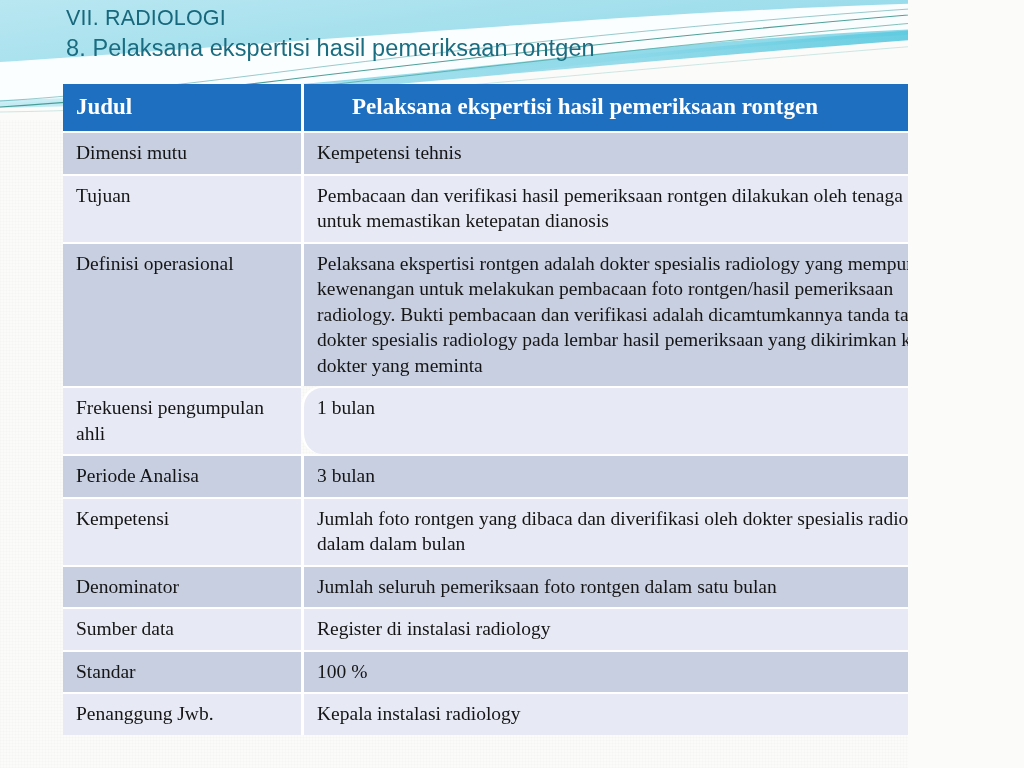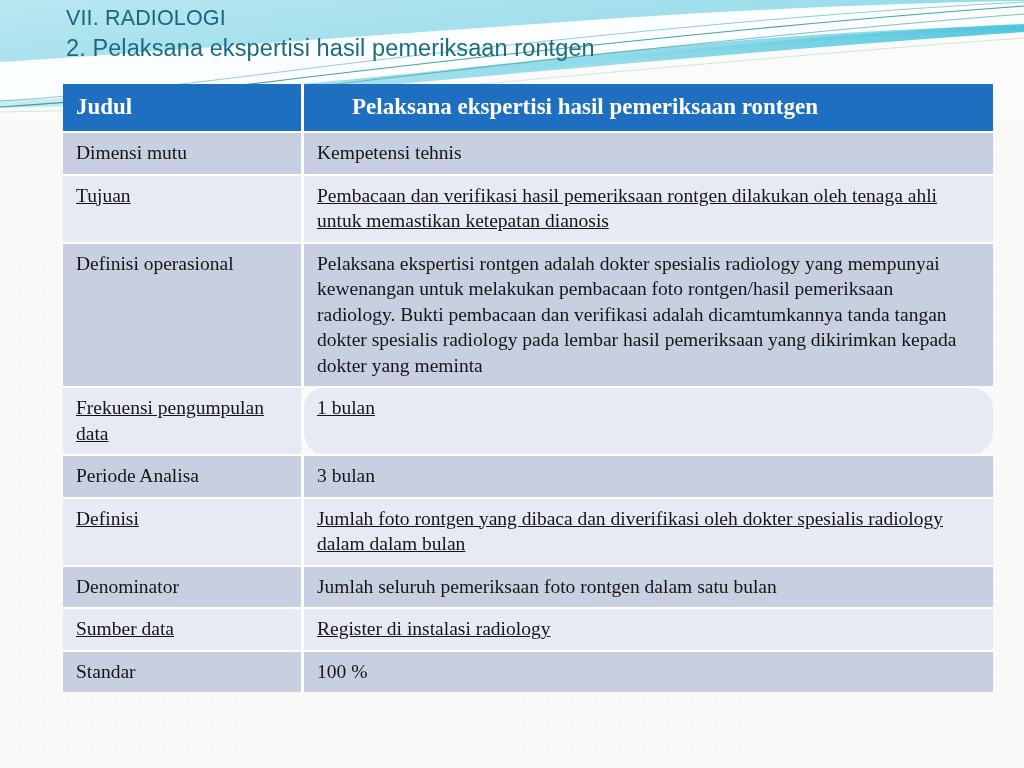--- a/index.html
+++ b/index.html
@@ -13,21 +13,21 @@
   body {
     font-family: "Liberation Serif", serif;
     background: #fbfbf9;
     position: relative;
   }
 
   
   #slide {
     position: absolute;
     inset: 0;
-    width: 1024px;
+    width: 908px;
     height: 768px;
     background:
       repeating-linear-gradient(0deg,   rgba(0,0,0,0.012) 0px, rgba(0,0,0,0.012) 1px, rgba(0,0,0,0) 1px, rgba(0,0,0,0) 3px),
       repeating-linear-gradient(90deg,  rgba(0,0,0,0.012) 0px, rgba(0,0,0,0.012) 1px, rgba(0,0,0,0) 1px, rgba(0,0,0,0) 3px),
       #fbfbf9;
     overflow: hidden;
   }
 
   
   #wave-art {
@@ -103,21 +103,21 @@
     vertical-align: top;
     border-top: 2px solid #ffffff;
   }
   #metric-table td.cell-value {
     border-left: 3px solid #ffffff;
     padding-right: 36px;
   }
 
   
   tr.band-dark  td { background: #c8cfe1; }
-  tr.band-light td { background: #e7eaf4; text-decoration: underline; }
+  tr.band-light td { background: #e7eaf4; }
 
   
   td.nowrap-val { white-space: nowrap; border-radius: 21px; }
 </style>
 </head>
 <body>
 
 <div id="slide">
 
   <svg id="wave-art" viewBox="0 0 1024 120" preserveAspectRatio="none" xmlns="http://www.w3.org/2000/svg">
@@ -153,21 +153,21 @@
     <path d="M1024,6 C800,22 520,52 300,78 C190,92 80,102 0,107" fill="none" stroke="#2f8f86" stroke-width="1.1" opacity="0.85"></path>
     <path d="M1024,14 C810,30 540,60 320,86 C205,99 90,108 0,113" fill="none" stroke="#3e9c90" stroke-width="0.9" opacity="0.7"></path>
     <path d="M1024,2 C790,14 500,44 280,72 C170,86 70,97 0,101" fill="none" stroke="#2a8f95" stroke-width="0.8" opacity="0.6"></path>
 
     <path d="M0,108 C120,106 260,96 420,82 C620,64 840,44 1024,32 L1024,120 L0,120 Z" fill="#fbfbf9"></path>
     <path d="M0,112 C140,110 300,100 470,85 C680,66 880,48 1024,38" fill="none" stroke="#7fc6c0" stroke-width="0.7" opacity="0.55"></path>
   </svg>
 
   <div id="title-block">
     <div class="title-line-1">VII. RADIOLOGI</div>
-    <div class="title-line-2">2. Pelaksana ekspertisi hasil pemeriksaan rontgen</div>
+    <div class="title-line-2">8. Pelaksana ekspertisi hasil pemeriksaan rontgen</div>
   </div>
 
   <table id="metric-table">
     <colgroup>
       <col class="c-label">
       <col class="c-value">
     </colgroup>
     <thead>
       <tr>
         <th class="th-label">Judul</th>
@@ -181,39 +181,43 @@
       </tr>
       <tr class="band-light">
         <td class="cell-label">Tujuan</td>
         <td class="cell-value">Pembacaan dan verifikasi hasil pemeriksaan rontgen dilakukan oleh tenaga ahli untuk memastikan ketepatan dianosis</td>
       </tr>
       <tr class="band-dark">
         <td class="cell-label">Definisi operasional</td>
         <td class="cell-value">Pelaksana ekspertisi rontgen adalah dokter spesialis radiology yang mempunyai kewenangan untuk melakukan pembacaan foto rontgen/hasil pemeriksaan radiology. Bukti pembacaan dan verifikasi adalah dicamtumkannya tanda tangan dokter spesialis radiology pada lembar hasil pemeriksaan yang dikirimkan kepada dokter yang meminta</td>
       </tr>
       <tr class="band-light">
-        <td class="cell-label">Frekuensi pengumpulan data</td>
+        <td class="cell-label">Frekuensi pengumpulan ahli</td>
         <td class="cell-value nowrap-val">1 bulan</td>
       </tr>
       <tr class="band-dark">
         <td class="cell-label">Periode Analisa</td>
         <td class="cell-value">3 bulan</td>
       </tr>
       <tr class="band-light">
-        <td class="cell-label">Definisi</td>
+        <td class="cell-label">Kempetensi</td>
         <td class="cell-value">Jumlah foto rontgen yang dibaca dan diverifikasi oleh dokter spesialis radiology dalam dalam bulan</td>
       </tr>
       <tr class="band-dark">
         <td class="cell-label">Denominator</td>
         <td class="cell-value">Jumlah seluruh pemeriksaan foto rontgen dalam satu bulan</td>
       </tr>
       <tr class="band-light">
         <td class="cell-label">Sumber data</td>
         <td class="cell-value">Register di instalasi radiology</td>
       </tr>
       <tr class="band-dark">
         <td class="cell-label">Standar</td>
         <td class="cell-value">100 %</td>
       </tr>
+      <tr class="band-light">
+        <td class="cell-label">Penanggung Jwb.</td>
+        <td class="cell-value">Kepala instalasi radiology</td>
+      </tr>
     </tbody>
   </table>
 
 </div>
 
 </body></html>

